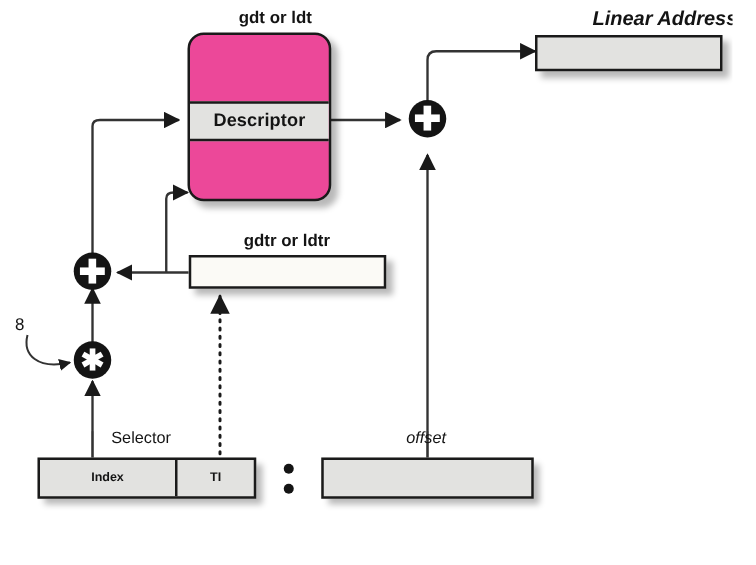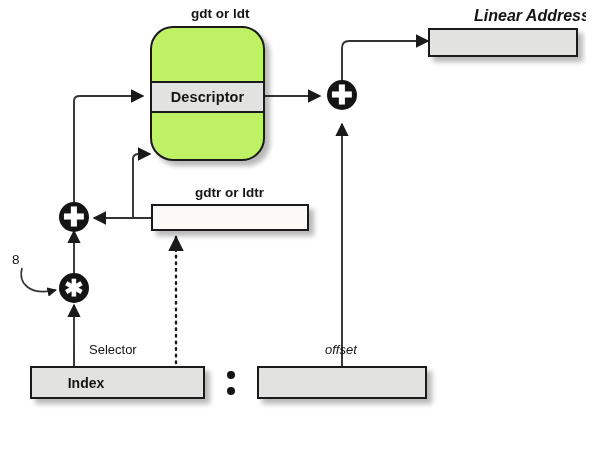--- a/index.html
+++ b/index.html
@@ -31,22 +31,22 @@
     border: 2.5px solid #1a1a1a;
     background: #e2e2e0;
     box-shadow: 5px 5px 5px rgba(0,0,0,0.28);
   }
   .box-white {
     background: #fbfaf6;
   }
 
   
   #gdt-box {
-    border-radius: 23px;
-    background: #bef264;
+    border-radius: 13px;
+    background: #ec4899;
     padding: 0;
     overflow: hidden;
   }
   #descriptor-band {
     position: absolute;
     left: -1px;
     right: -1px;
     box-sizing: border-box;
     background: #e2e2e0;
     border-top: 2.5px solid #1a1a1a;
@@ -66,21 +66,21 @@
   #selector-box {
     display: flex;
     align-items: stretch;
     padding: 0;
   }
   #selector-box .seg {
     display: flex;
     align-items: center;
     justify-content: center;
     font-weight: bold;
-    font-size: 14px;
+    font-size: 10px;
     color: #141414;
     box-sizing: border-box;
   }
   #seg-index { flex: 0 0 108px; }
   #seg-ti {
     flex: 1 1 auto;
     border-left: 2.5px solid #1a1a1a;
   }
 
   
@@ -208,20 +208,23 @@
   </div>
 
   <div class="label" style="left:12px; top:252px; font-size:13.5px;">8</div>
 
   <div class="label label-small" style="left:89px; top:342px;">Selector</div>
 
   <div class="box" id="selector-box" style="left:30px; top:366px; width:175px; height:33px;">
     <div class="seg" id="seg-index">
       <span>Index</span>
     </div>
+    <div class="seg" id="seg-ti">
+      <span>TI</span>
+    </div>
   </div>
 
   <div id="colon-sep" style="left:227px; top:371px; width:8px; height:24px;">
     <i></i>
     <i></i>
   </div>
 
   <div class="label label-small" style="left:325px; top:342px;font-style:italic;">offset</div>
 
   <div class="box" style="left:257px; top:366px; width:170px; height:33px;">

